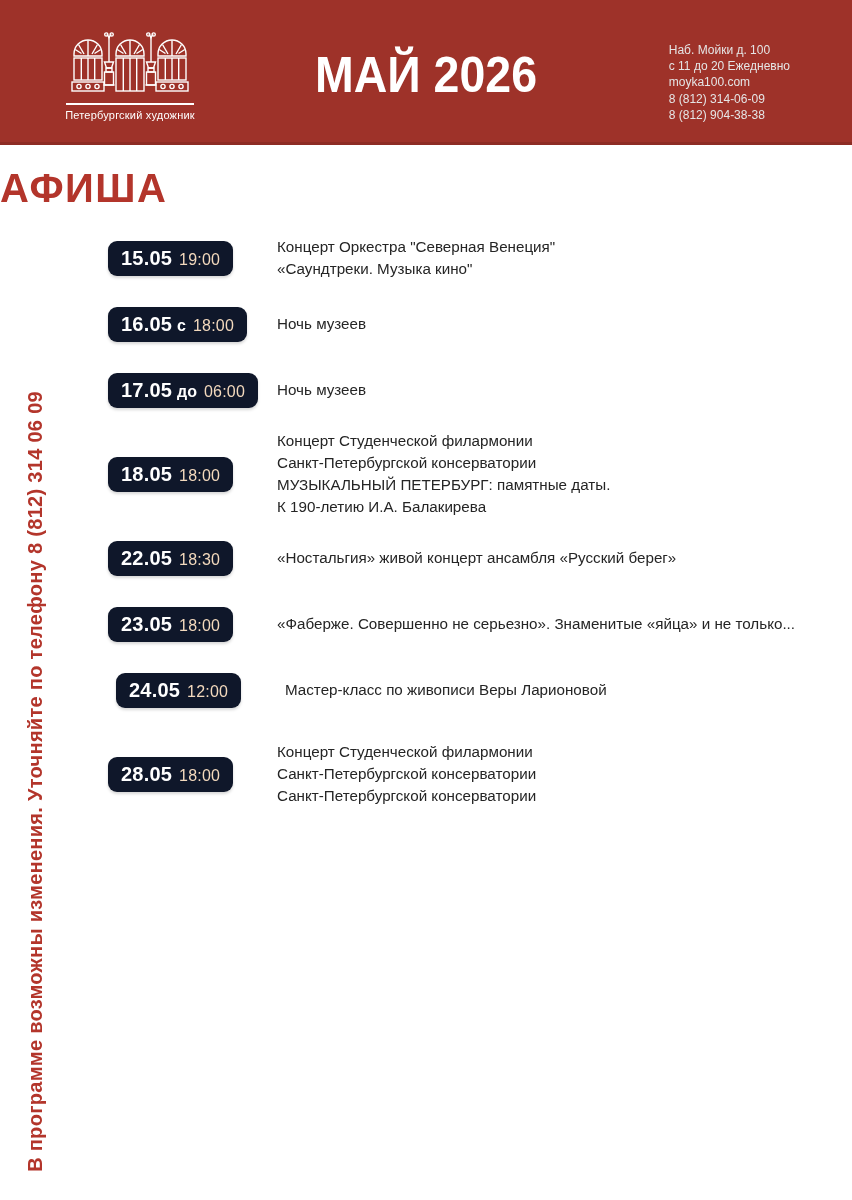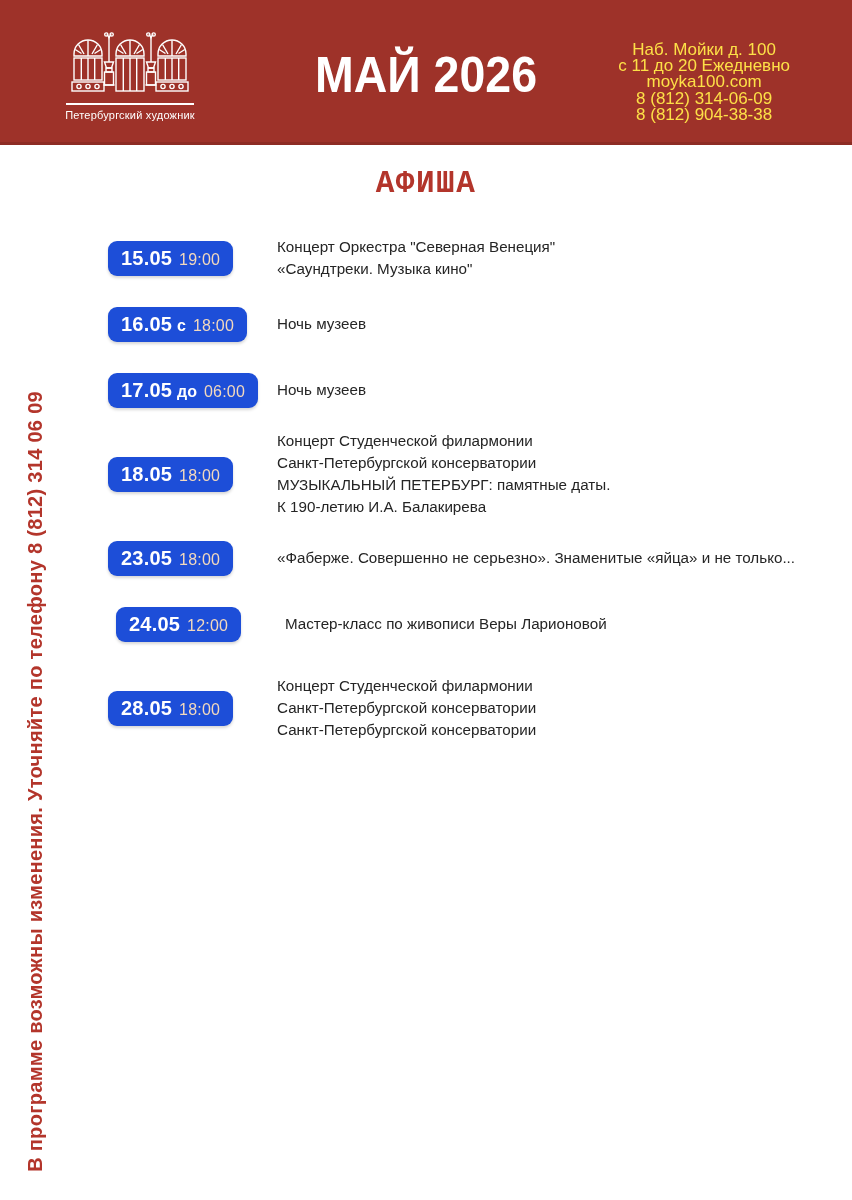--- a/index.html
+++ b/index.html
@@ -78,23 +78,23 @@
     line-height:1;
     font-family:"Liberation Sans Narrow","Liberation Sans","DejaVu Sans",sans-serif;
     transform:scaleX(0.93);
   }
 
   
   .contacts{
     position:absolute;
     right:62px;
     top:42px;
-    text-align:center;
-    color:#fde047;
-    font-size:17px;
+    text-align:left;
+    color:#e5e5e5;
+    font-size:12px;
     line-height:16.2px;
     font-family:"Liberation Sans","DejaVu Sans",sans-serif;
   }
   .contacts div{ white-space:nowrap; }
 
   
   .side-note{
     position:absolute;
     left:24px;
     bottom:28px;
@@ -108,27 +108,27 @@
     transform:rotate(180deg);
     transform-origin:center;
     font-family:"Liberation Sans","DejaVu Sans",sans-serif;
   }
 
   
   .section-title{
     position:absolute;
     left:0; right:0;
     top:168px;
-    text-align:center;
+    text-align:left;
     color:#b3352b;
-    font-size:31px;
+    font-size:40px;
     font-weight:bold;
     letter-spacing:1.5px;
     line-height:1;
-    font-family:Liberation Mono, monospace;
+    font-family:Liberation Sans, sans-serif;
   }
 
   
   .events{
     position:absolute;
     left:108px;
     top:232px;
     width:744px;
   }
 
@@ -143,21 +143,21 @@
   .badge-cell{
     flex:0 0 160px;
     display:flex;
     align-items:center;
   }
 
   .badge{
     display:inline-flex;
     align-items:baseline;
     gap:7px;
-    background:#1d4ed8;
+    background:#0f172a;
     border-radius:9px;
     padding:7px 13px 8px 13px;
     box-shadow:0 2px 3px rgba(0,0,0,0.16);
     white-space:nowrap;
     line-height:1;
   }
   .badge-date{
     color:#ffffff;
     font-size:20px;
     font-weight:bold;
@@ -316,20 +316,31 @@
         </div>
       </div>
       <div class="desc-cell">
         <div class="desc-line">Концерт Студенческой филармонии</div>
         <div class="desc-line">Санкт-Петербургской консерватории</div>
         <div class="desc-line">МУЗЫКАЛЬНЫЙ ПЕТЕРБУРГ: памятные даты.</div>
         <div class="desc-line">К 190-летию И.А. Балакирева</div>
       </div>
     </div>
 
+    <div class="event-row">
+      <div class="badge-cell">
+        <div class="badge">
+          <span class="badge-date">22.05</span>
+          <span class="badge-time">18:30</span>
+        </div>
+      </div>
+      <div class="desc-cell">
+        <div class="desc-line">«Ностальгия» живой концерт ансамбля «Русский берег»</div>
+      </div>
+    </div>
 
     <div class="event-row">
       <div class="badge-cell">
         <div class="badge">
           <span class="badge-date">23.05</span>
           <span class="badge-time">18:00</span>
         </div>
       </div>
       <div class="desc-cell">
         <div class="desc-line">«Фаберже. Совершенно не серьезно». Знаменитые «яйца» и не только...</div>

